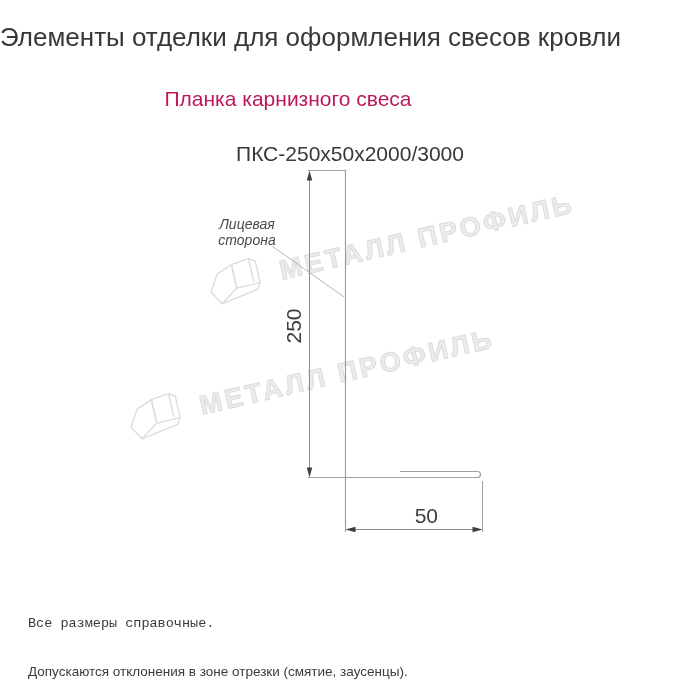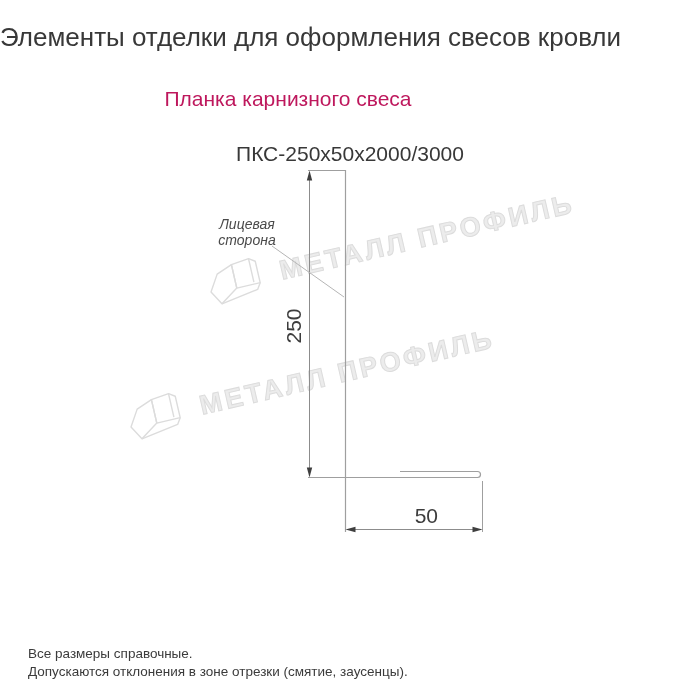--- a/index.html
+++ b/index.html
@@ -44,21 +44,21 @@
   .wm-1{top:258px;left:206px;transform:rotate(-13deg);}
   .wm-2{top:393px;left:126px;transform:rotate(-13deg);}
   .wm-text{
     font-size:27px;font-weight:bold;letter-spacing:3px;white-space:nowrap;
     color:#ececec;
     -webkit-text-stroke:1px #dcdcdc;
   }
   .footer{
     left:28px;font-size:13.5px;color:#3b3b3b;line-height:18px;
   }
-  .footer-1{top:645px;}
+  .footer-1{top:615px;font-family:Liberation Mono, monospace;}
   .footer-2{top:663px;}
 </style>
 </head>
 <body>
 
 <div class="abs page-title">Элементы отделки для оформления свесов кровли</div>
 <div class="abs subtitle">Планка карнизного свеса</div>
 <div class="abs model">ПКС-250х50х2000/3000</div>
 
 <div class="abs watermark wm-1">

